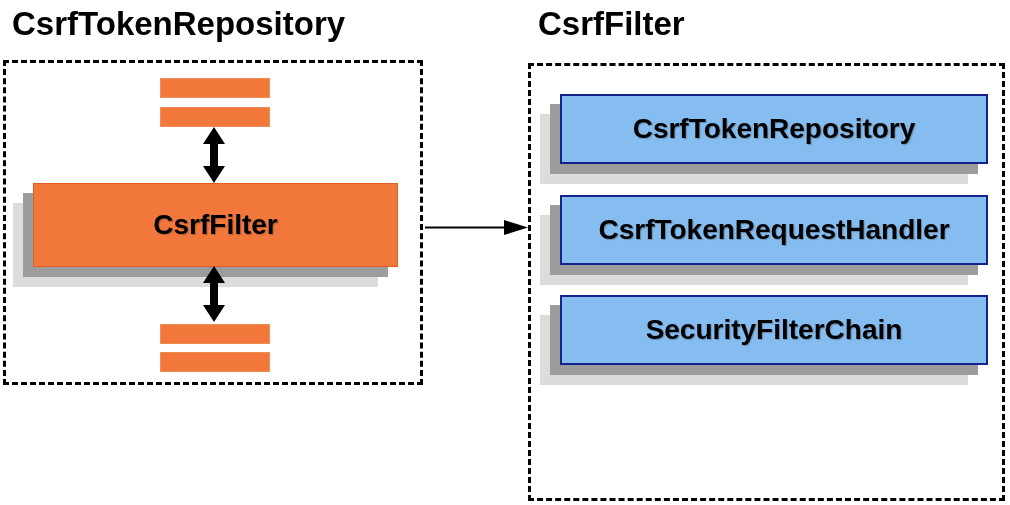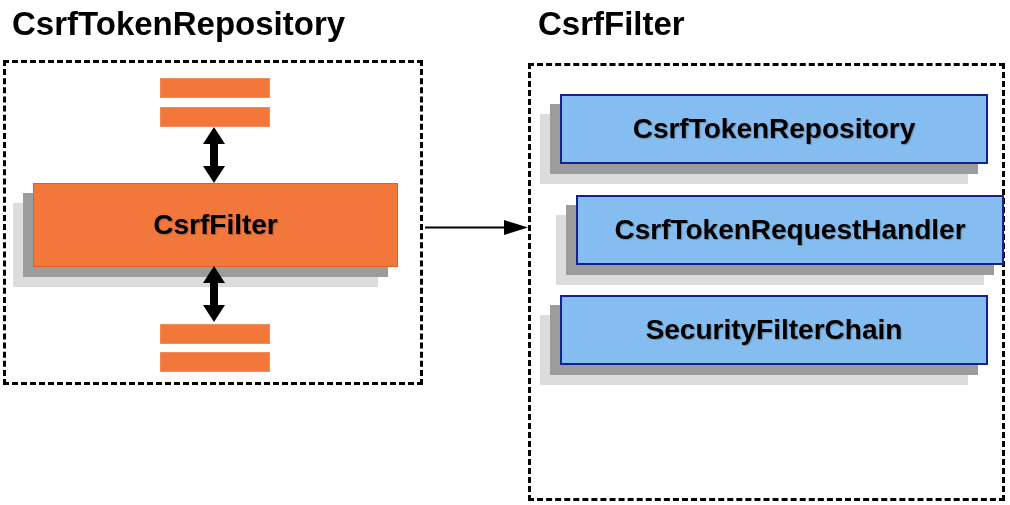--- a/index.html
+++ b/index.html
@@ -123,21 +123,21 @@
     <line x1="0" y1="8.5" x2="82" y2="8.5" stroke="#000000" stroke-width="2"></line>
     <polygon points="79,1 103,8.5 79,16" fill="#000000"></polygon>
   </svg>
 
   <div class="dashed-box" style="left:528px; top:63px; width:477px; height:438px;"></div>
 
   <div class="blue-box" style="top:94px;">
     <span>CsrfTokenRepository</span>
   </div>
 
-  <div class="blue-box" style="top:195px;margin-left:16px;">
+  <div class="blue-box" style="top:195px;">
     <span>CsrfTokenRequestHandler</span>
   </div>
 
   <div class="blue-box" style="top:295px;">
     <span>SecurityFilterChain</span>
   </div>
 
 
 </div>
 

